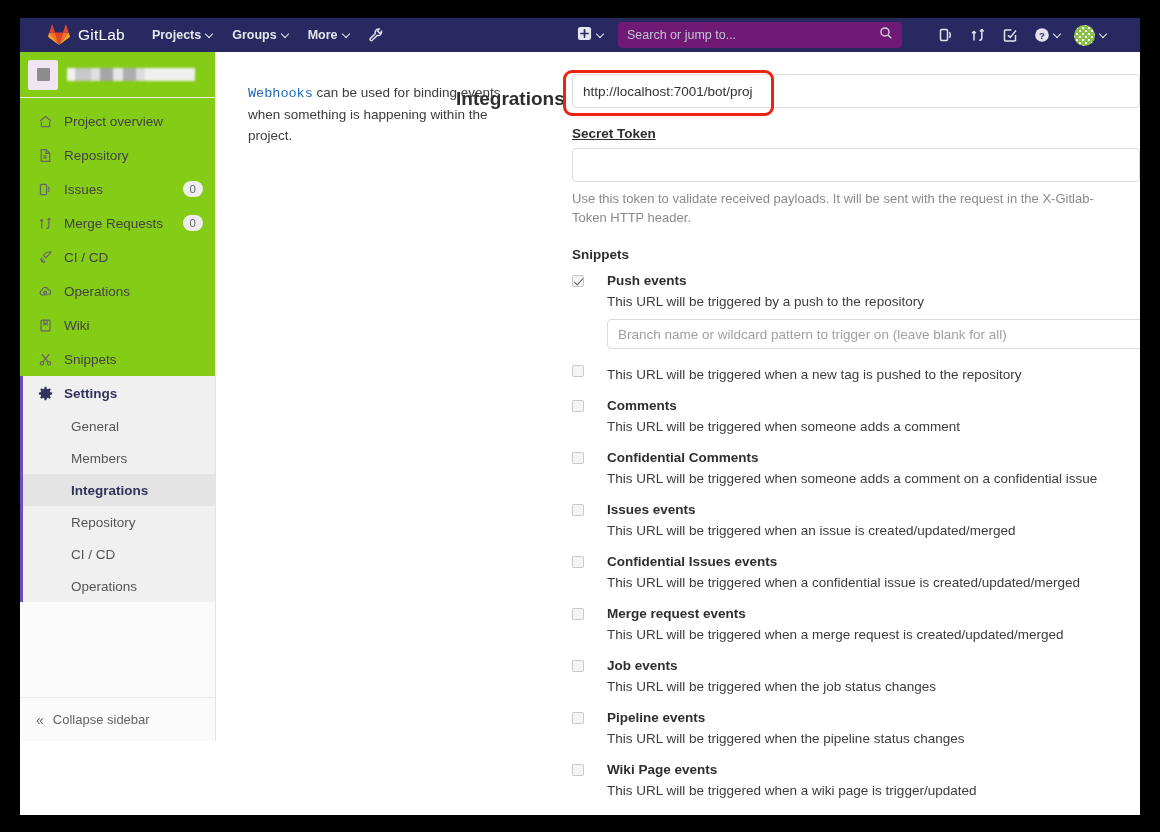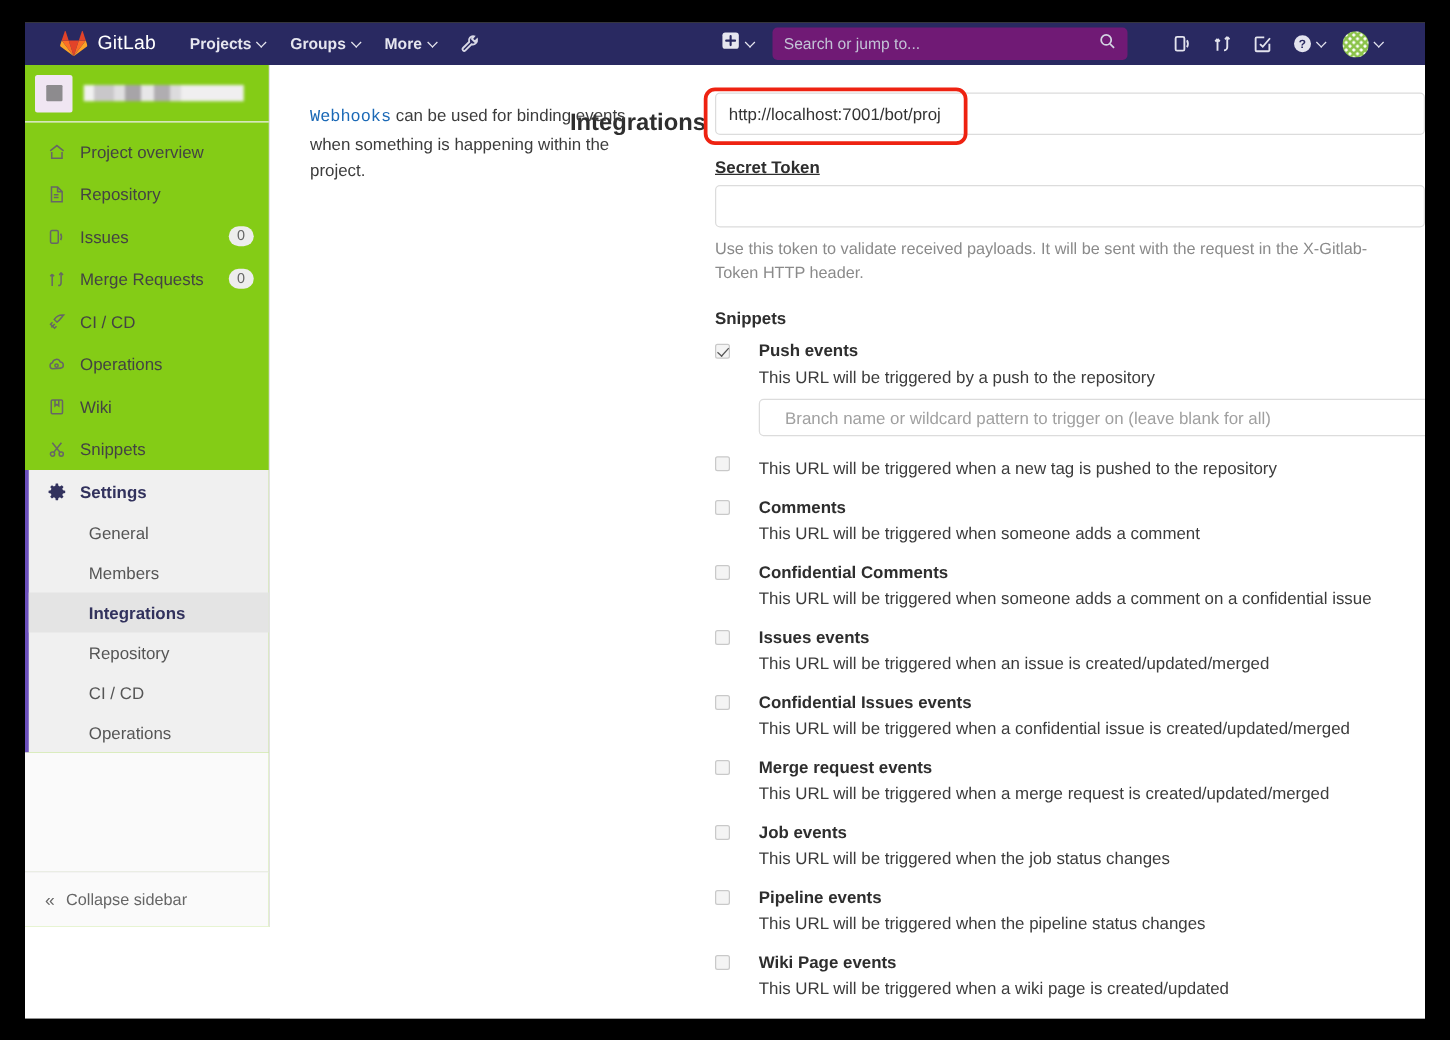--- a/index.html
+++ b/index.html
@@ -192,21 +192,21 @@
     width: 4px; height: 8px; border: solid #555555;
     border-width: 0 1.6px 1.6px 0; transform: rotate(42deg);
   }
   .trig-body { flex: 1; }
   .trig-title { font-size: 13.5px; font-weight: 700; color: #2e2e2e; line-height: 17px; cursor: pointer; }
   .trig-desc { font-size: 13.5px; color: #3c3c3c; line-height: 19px; margin-top: 3px; }
   .branch-input {
     margin-top: 8px; width: 545px; height: 30px;
     border: 1px solid #dcdcdc; border-radius: 4px; background: #ffffff;
     font-family: "Liberation Sans", sans-serif; font-size: 13.5px;
-    color: #333333; padding: 0 20px; outline: none;
+    color: #333333; padding: 0 10px; outline: none;
   }
   .branch-input::placeholder { color: #a0a0a0; }
 
   
   #url-highlight {
     position: absolute;
     left: 543px; top: 52px; width: 211px; height: 46px;
     border: 3px solid #ee2211; border-radius: 9px;
     pointer-events: none; z-index: 40;
   }
@@ -545,21 +545,21 @@
           <div class="trig-body">
             <div class="trig-title">Pipeline events</div>
             <div class="trig-desc">This URL will be triggered when the pipeline status changes</div>
           </div>
         </div>
 
         <div class="trigger-row">
           <div class="cb"></div>
           <div class="trig-body">
             <div class="trig-title">Wiki Page events</div>
-            <div class="trig-desc">This URL will be triggered when a wiki page is created/updated</div>
+            <div class="trig-desc">This URL will be triggered when a wiki page is trigger/updated</div>
           </div>
         </div>
 
         
         
 
         
 
       </div>
     </div>

